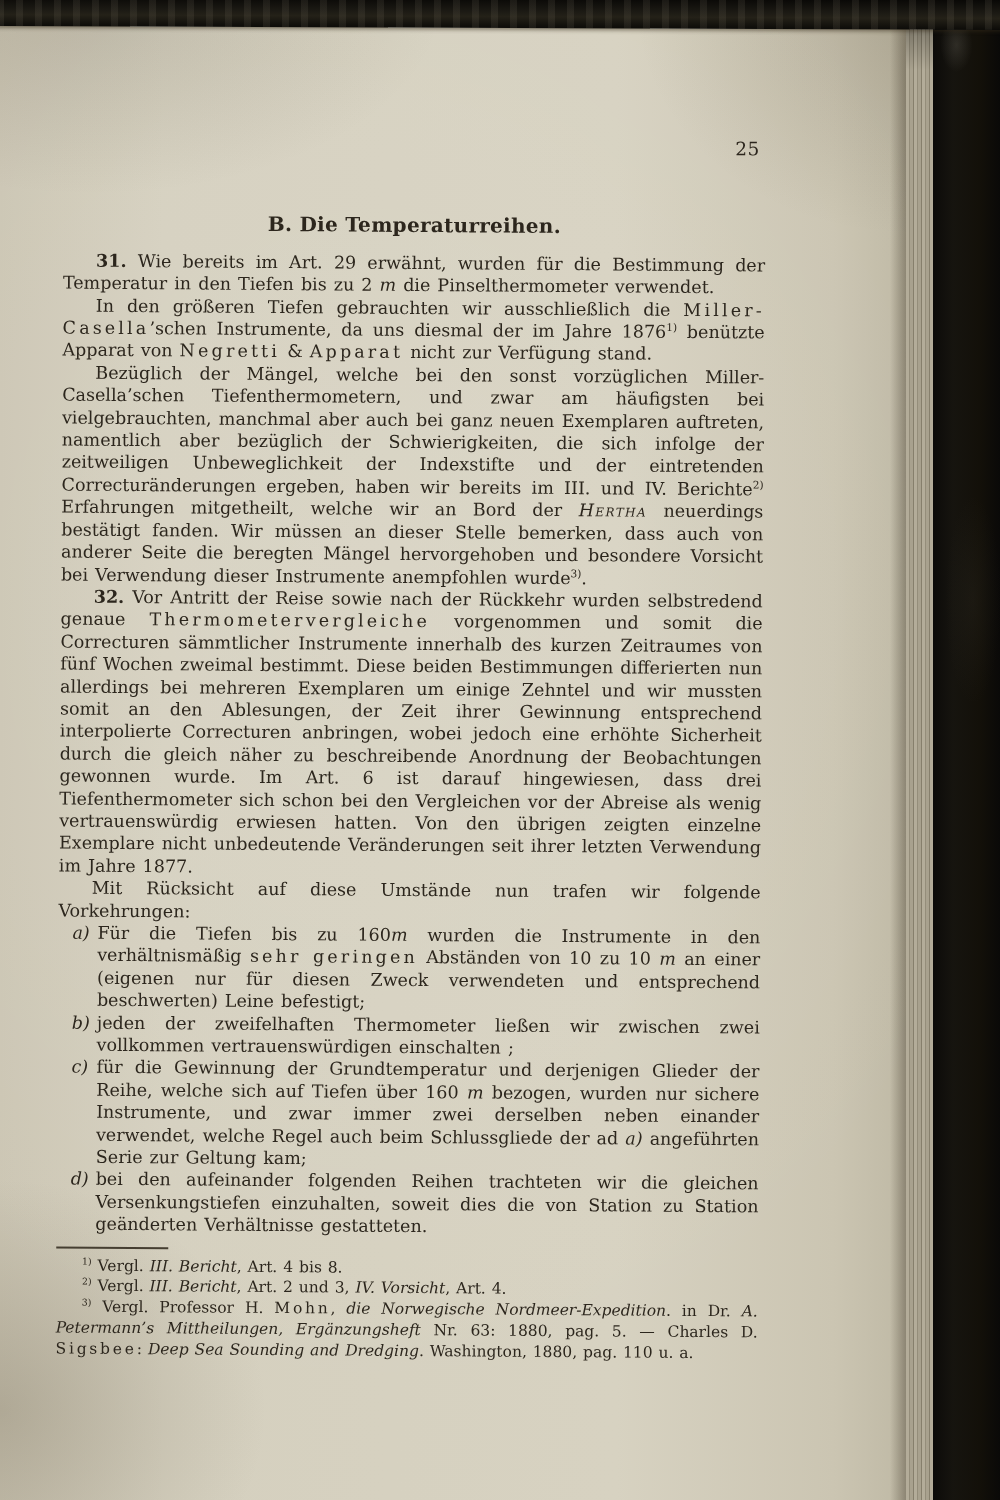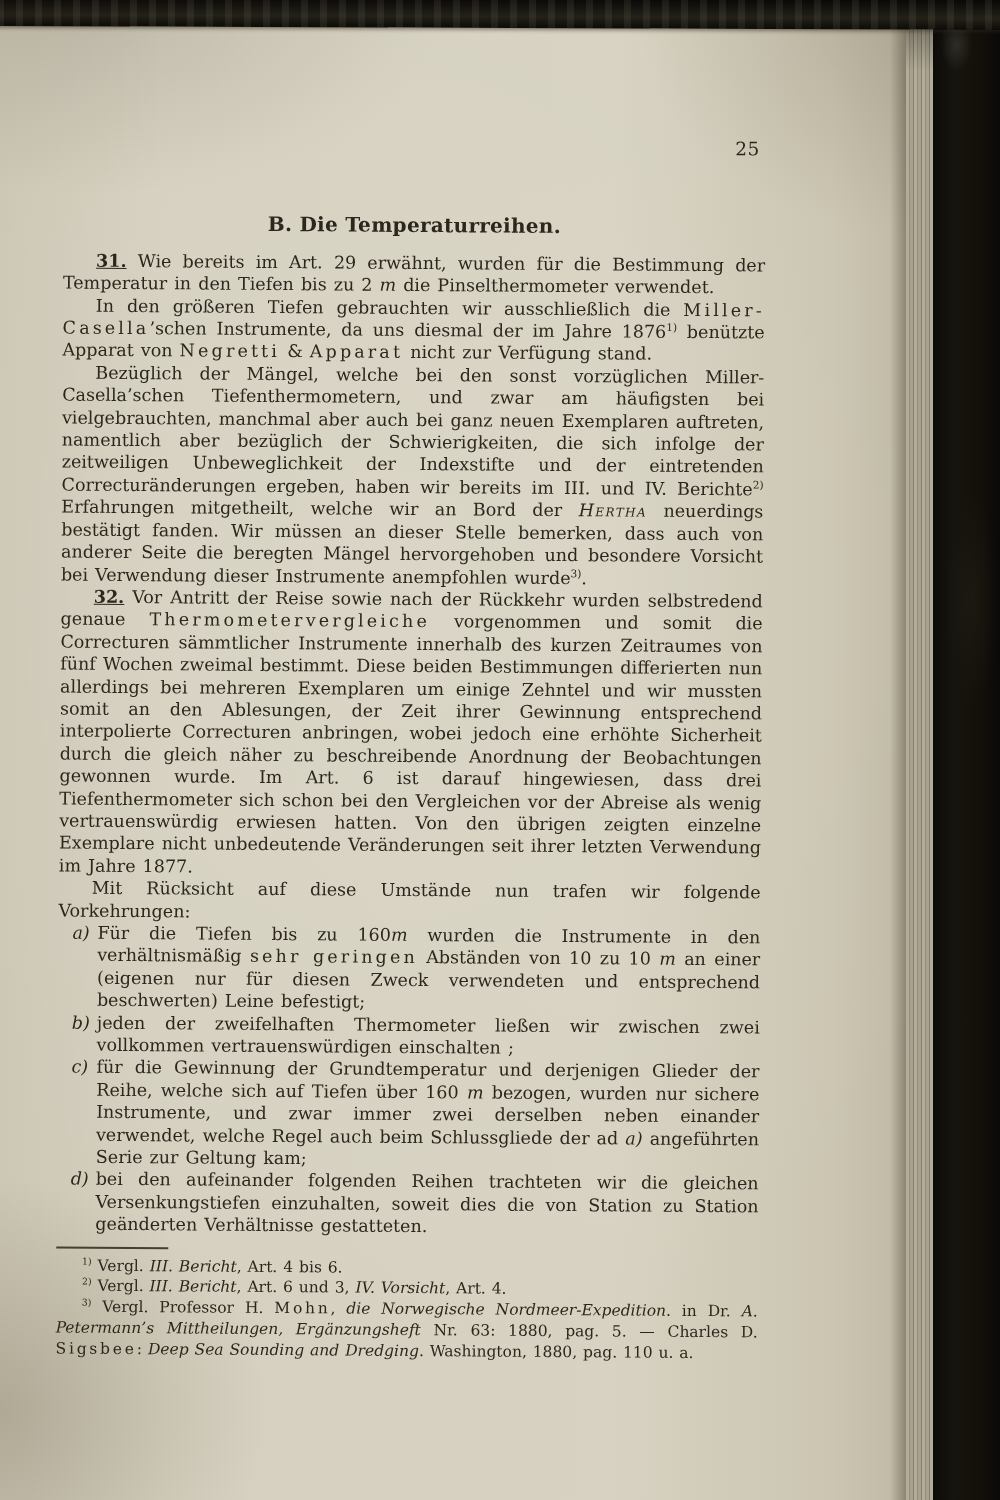--- a/index.html
+++ b/index.html
@@ -59,21 +59,21 @@
     font-size: 18.5px; letter-spacing: 0.5px;
   }
   .heading {
     text-align: center; font-size: 20px; font-weight: bold;
     margin: 56px 0 15px 0; letter-spacing: 0.3px;
   }
   .para  { margin: 0; text-align: justify; text-indent: 33px; word-spacing: 1.5px; }
   .hang  { margin: 0; padding-left: 39px; text-align: justify; word-spacing: 1.5px; position: relative; text-indent: 0; }
   .hang .label { position: absolute; left: 14px; top: 0; font-style: italic; }
 
-  .bnum { font-weight: bold; text-decoration: underline; }
+  .bnum { font-weight: bold; }
   .it   { font-style: italic; }
   .sp   { letter-spacing: 0.18em; }
   .sc   { font-variant: small-caps; letter-spacing: 0.08em; font-style: italic; }
   .sup  { vertical-align: super; font-size: 60%; line-height: 0; letter-spacing: 0; }
 
   .footnotes { margin-top: 11px; }
   .fn-rule   { width: 112px; height: 2px; background: #453e31; margin: 0 0 7px 0; }
   .fn { margin: 0; font-size: 15.5px; line-height: 20.8px; text-align: justify; text-indent: 26px; word-spacing: 1px; }
 </style>
 </head>
@@ -105,21 +105,21 @@
 
     <p class="hang"><span class="label">b)</span><span>jeden der zweifelhaften Thermometer ließen wir zwischen zwei vollkommen vertrauenswürdigen einschalten ;</span></p>
 
     <p class="hang"><span class="label">c)</span><span>für die Gewinnung der Grundtemperatur und derjenigen Glieder der Reihe, welche sich auf Tiefen über 160 </span><span class="it">m</span><span> bezogen, wurden nur sichere Instrumente, und zwar immer zwei derselben neben einander verwendet, welche Regel auch beim Schlussgliede der ad </span><span class="it">a)</span><span> angeführten Serie zur Geltung kam;</span></p>
 
     <p class="hang"><span class="label">d)</span><span>bei den aufeinander folgenden Reihen trachteten wir die gleichen Versenkungstiefen einzuhalten, soweit dies die von Station zu Station geänderten Verhältnisse gestatteten.</span></p>
 
     <div class="footnotes">
       <div class="fn-rule"></div>
 
-      <p class="fn"><span class="sup">1)</span><span> Vergl. </span><span class="it">III. Bericht</span><span>, Art. 4 bis 6.</span></p>
+      <p class="fn"><span class="sup">1)</span><span> Vergl. </span><span class="it">III. Bericht</span><span>, Art. 4 bis 8.</span></p>
 
-      <p class="fn"><span class="sup">2)</span><span> Vergl. </span><span class="it">III. Bericht</span><span>, Art. 6 und 3, </span><span class="it">IV. Vorsicht</span><span>, Art. 4.</span></p>
+      <p class="fn"><span class="sup">2)</span><span> Vergl. </span><span class="it">III. Bericht</span><span>, Art. 2 und 3, </span><span class="it">IV. Vorsicht</span><span>, Art. 4.</span></p>
 
       <p class="fn"><span class="sup">3)</span><span> Vergl. Professor H. </span><span class="sp">Mohn</span><span>, </span><span class="it">die Norwegische Nordmeer-Expedition</span><span>. in Dr. </span><span class="it">A. Petermann’s Mittheilungen, Ergänzungsheft</span><span> Nr. 63: 1880, pag. 5. — Charles D. </span><span class="sp">Sigsbee</span><span>: </span><span class="it">Deep Sea Sounding and Dredging</span><span>. Washington, 1880, pag. 110 u. a.</span></p>
     </div>
 
   </div>
 </div>
 
 </body></html>

